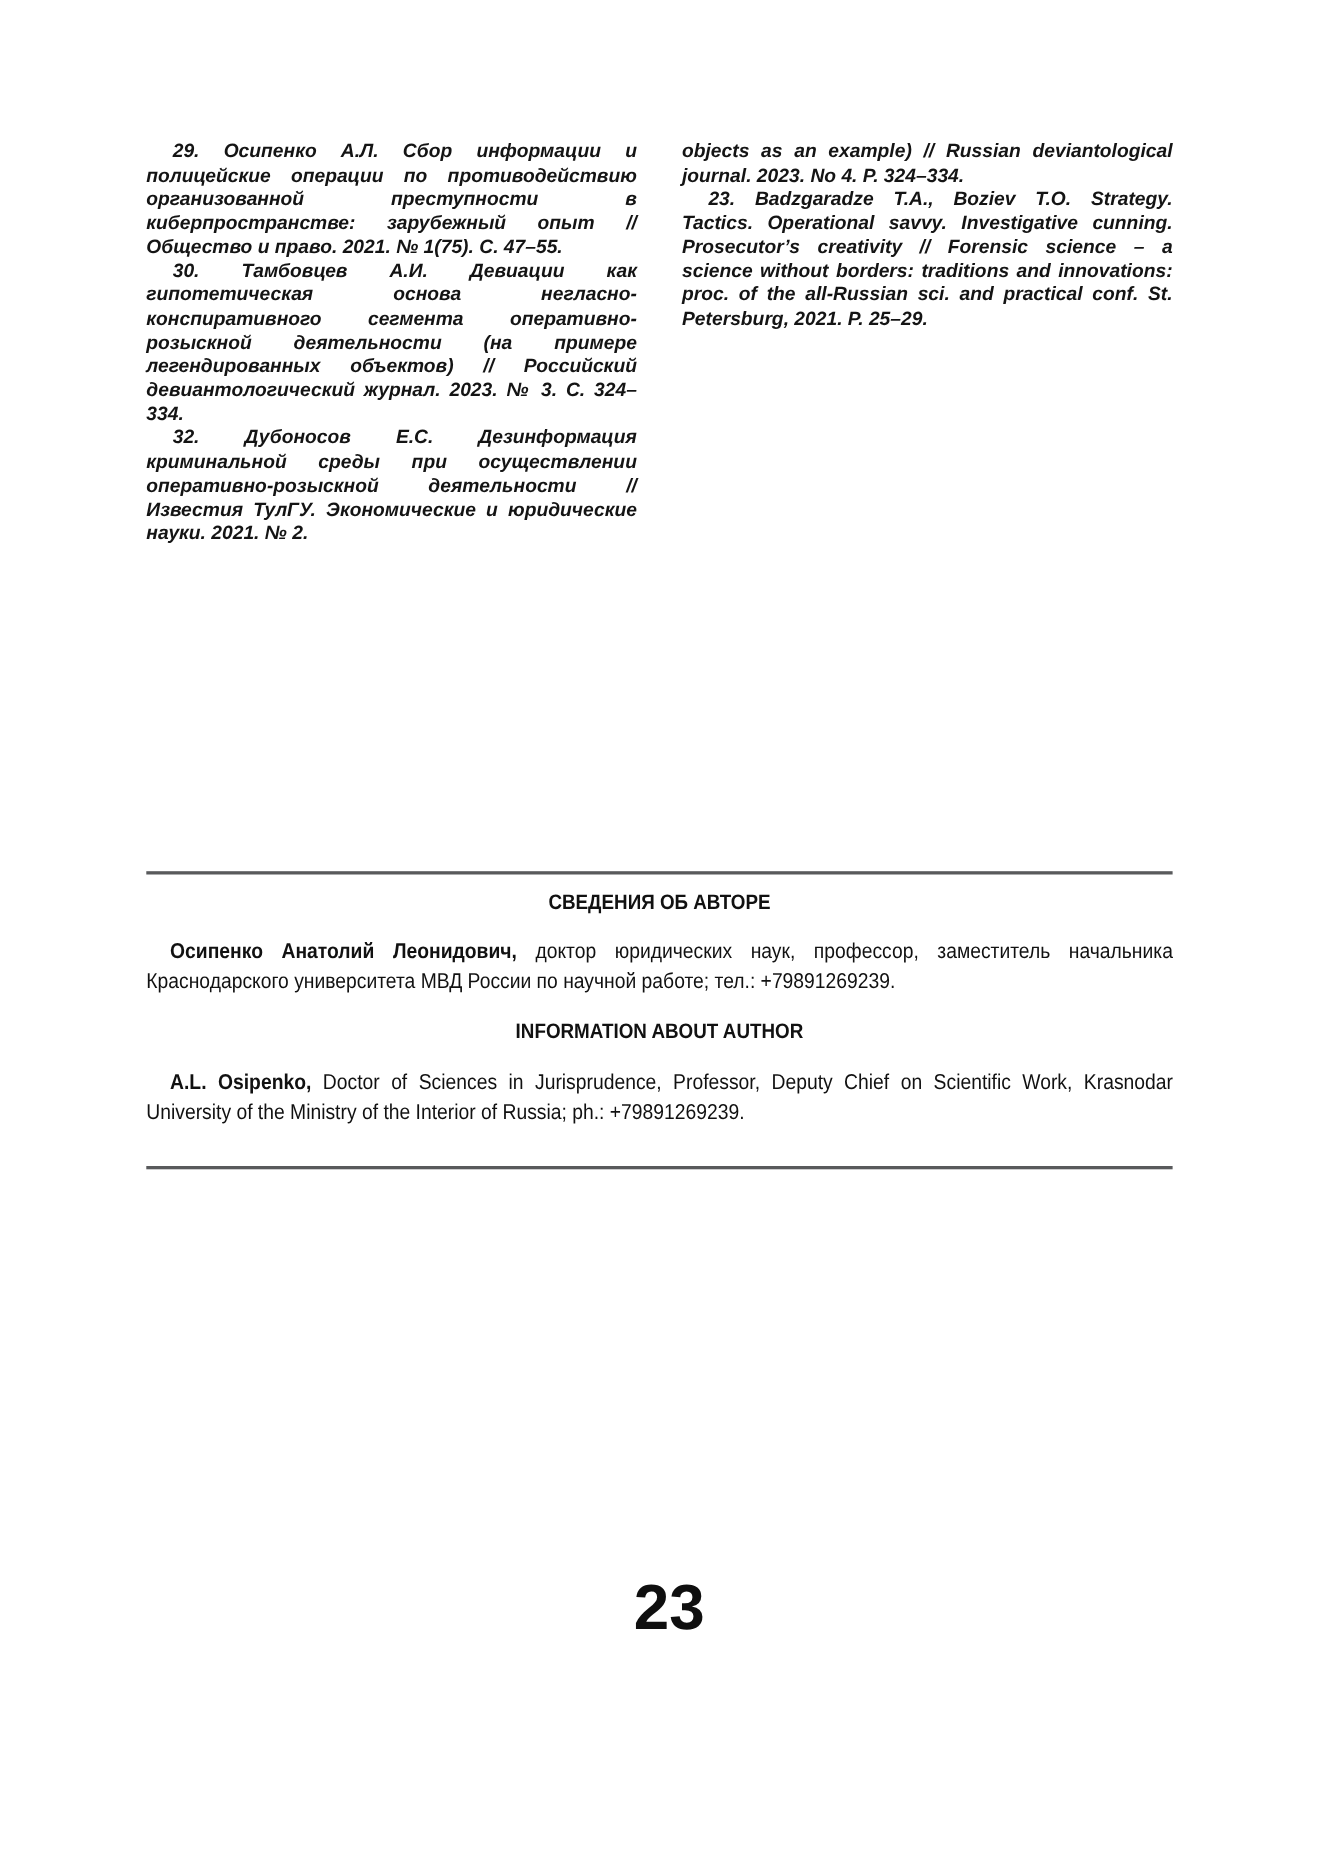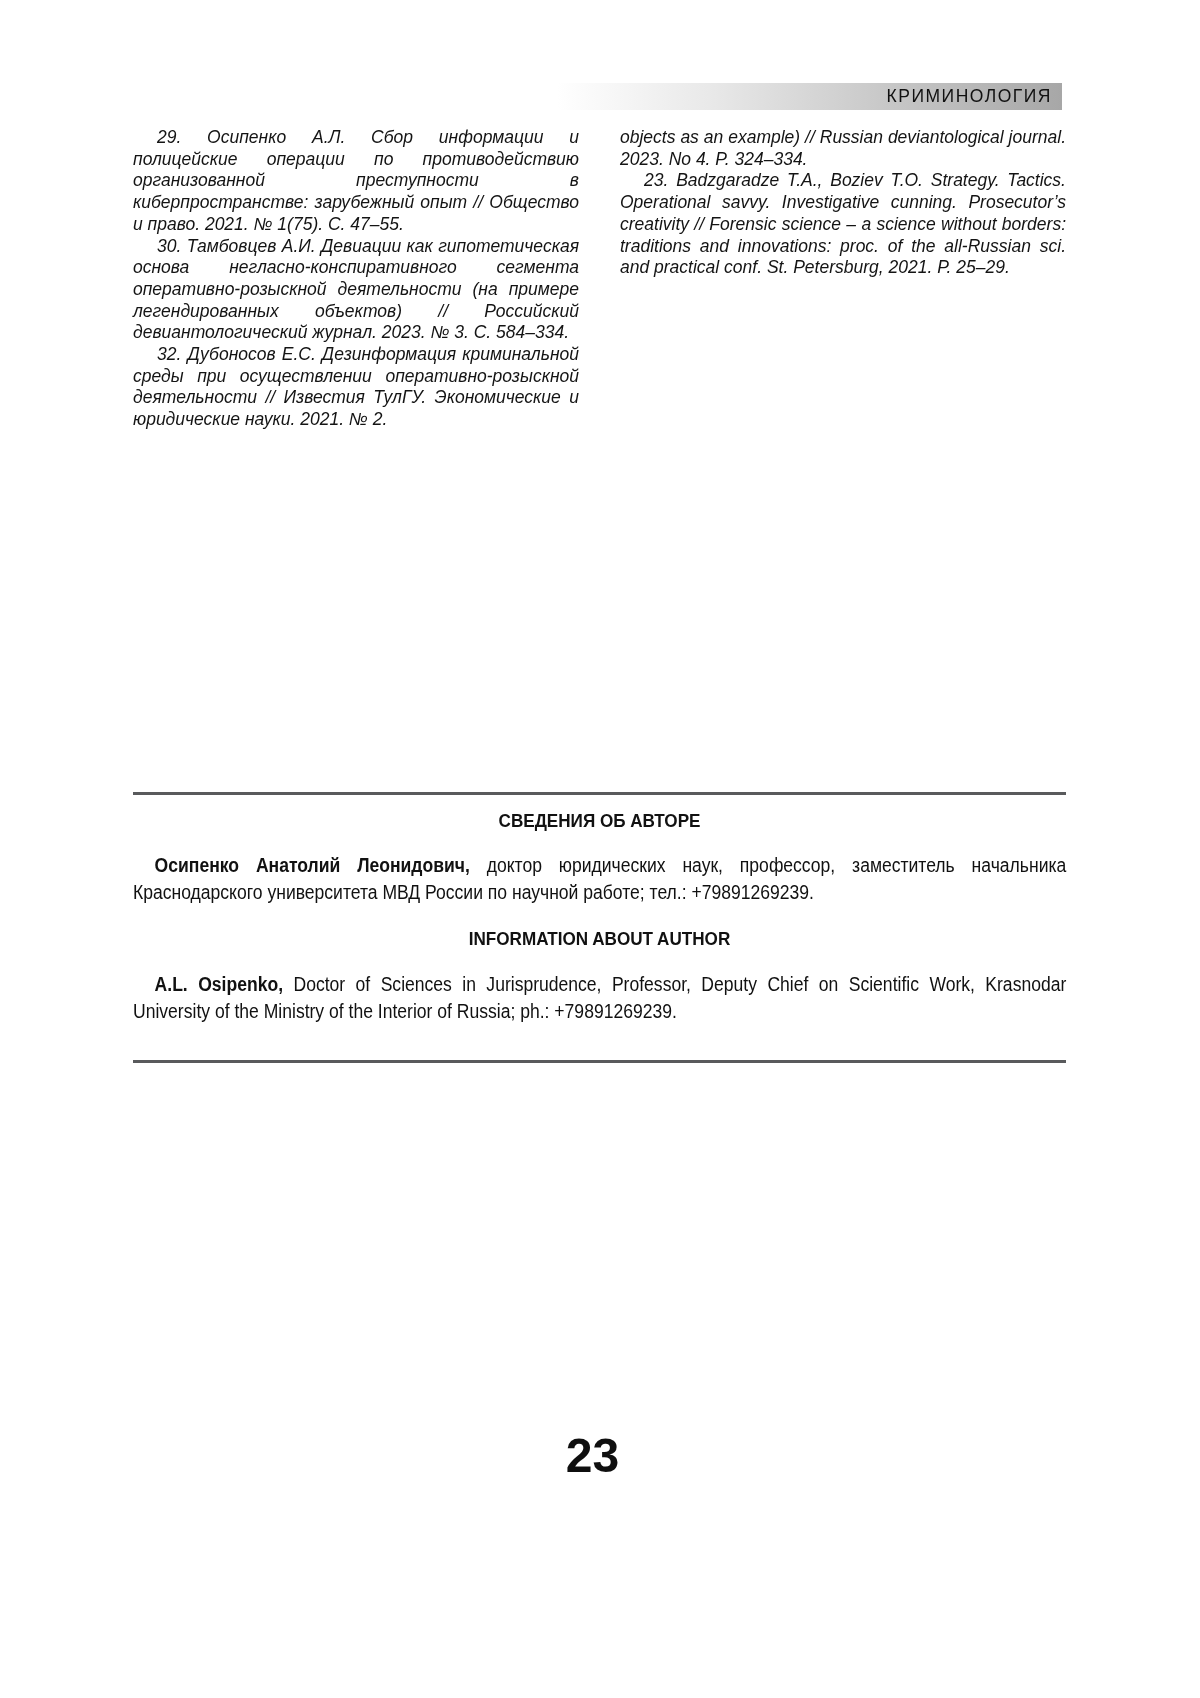--- a/index.html
+++ b/index.html
@@ -42,20 +42,21 @@
   .col { width: 446px; }
   .ref {
     margin: 0;
     font-style: italic;
     font-size: 17.5px;
     line-height: 21.7px;
     text-align: justify;
     text-indent: 24px;
     color: #141414;
     hyphens: auto;
+    font-weight: bold;
   }
   .ref.no-indent { text-indent: 0; }
 
   
   .rule {
     position: absolute;
     left: 133px;
     width: 933px;
     height: 3px;
     background: #595a5c;
@@ -92,41 +93,38 @@
     transform-origin: 0 0;
   }
   .author-ru { top: 852px; }
   .author-en { top: 971px; }
   .author b { font-weight: bold; }
 
   
   .page-number {
     position: absolute;
     top: 1428px;
-    left: 126px;
+    left: 142px;
     width: 933px;
     text-align: center;
-    font-size: 48px;
+    font-size: 58px;
     font-weight: bold;
     color: #0f0f0f;
   }
 </style>
 </head>
 <body>
 
 <div class="page">
 
-  <div class="badge">
-    <span>КРИМИНОЛОГИЯ</span>
-  </div>
 
   <div class="refs">
     <div class="col">
       <p class="ref" lang="ru">29. Осипенко А.Л. Сбор информации и полицейские операции по противодействию организованной преступности в киберпространстве: зарубежный опыт // Общество и право. 2021. № 1(75). С. 47–55.</p>
-      <p class="ref" lang="ru">30. Тамбовцев А.И. Девиации как гипотетическая основа негласно-конспиративного сегмента оперативно-розыскной деятельности (на примере легендированных объектов) // Российский девиантологический журнал. 2023. № 3. С. 584–334.</p>
+      <p class="ref" lang="ru">30. Тамбовцев А.И. Девиации как гипотетическая основа негласно-конспиративного сегмента оперативно-розыскной деятельности (на примере легендированных объектов) // Российский девиантологический журнал. 2023. № 3. С. 324–334.</p>
       <p class="ref" lang="ru">32. Дубоносов Е.С. Дезинформация криминальной среды при осуществлении оперативно-розыскной деятельности // Известия ТулГУ. Экономические и юридические науки. 2021. № 2.</p>
     </div>
     <div class="col">
       <p class="ref no-indent" lang="en">objects as an example) // Russian deviantological journal. 2023. No 4. P. 324–334.</p>
       <p class="ref" lang="en">23. Badzgaradze T.A., Boziev T.O. Strategy. Tactics. Operational savvy. Investigative cunning. Prosecutor’s creativity // Forensic science – a science without borders: traditions and innovations: proc. of the all-Russian sci. and practical conf. St. Petersburg, 2021. P. 25–29.</p>
     </div>
   </div>
 
   <div class="rule rule1"></div>
 

